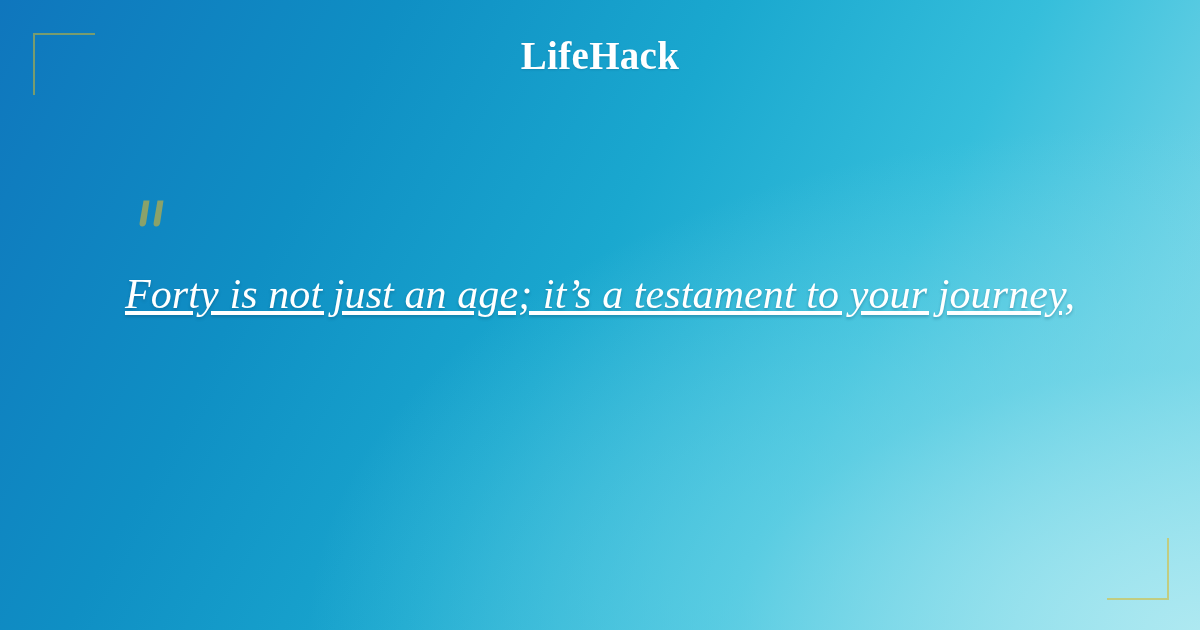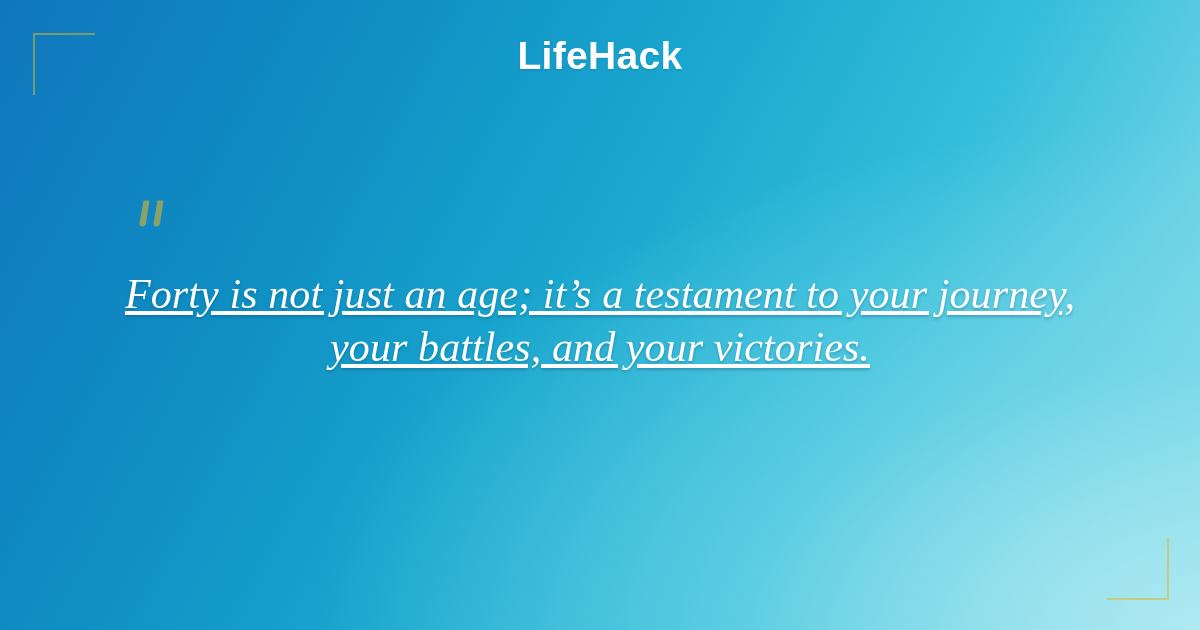--- a/index.html
+++ b/index.html
@@ -50,21 +50,21 @@
     position: absolute;
     top: 36px;
     left: 0;
     width: 1200px;
     text-align: center;
   }
 
   .brand-text {
     display: inline-block;
     color: #ffffff;
-    font-family: Liberation Sans, sans-serif;
+    font-family: Liberation Serif, serif;
     font-size: 39px;
     font-weight: 700;
     letter-spacing: 0.3px;
     line-height: 1.05;
     text-shadow: 0 1px 2px rgba(6, 70, 100, 0.22);
   }
 
   
   .quote-block {
     position: absolute;
@@ -118,20 +118,19 @@
 
     <div class="quote-mark">
       <svg width="46" height="46" viewBox="0 0 46 46" aria-hidden="true">
         <path d="M10.5 4.5 L16.5 4.5 L13.2 26.5 C12.9 29.0 11.3 30.6 9.2 30.6 C7.3 30.6 6.2 29.3 6.6 27.1 Z" fill="#8aa26a"></path>
         <path d="M24.5 4.5 L30.5 4.5 L27.2 26.5 C26.9 29.0 25.3 30.6 23.2 30.6 C21.3 30.6 20.2 29.3 20.6 27.1 Z" fill="#8aa26a"></path>
       </svg>
     </div>
 
     <p class="quote-text">
       <span>Forty is not just an age; it’s a testament to your journey,</span>
-      <span class="line-2">your battles, and your victories.</span>
     </p>
 
   </div>
 
   <div class="corner corner-br"></div>
 
 </div>
 
 </body></html>

